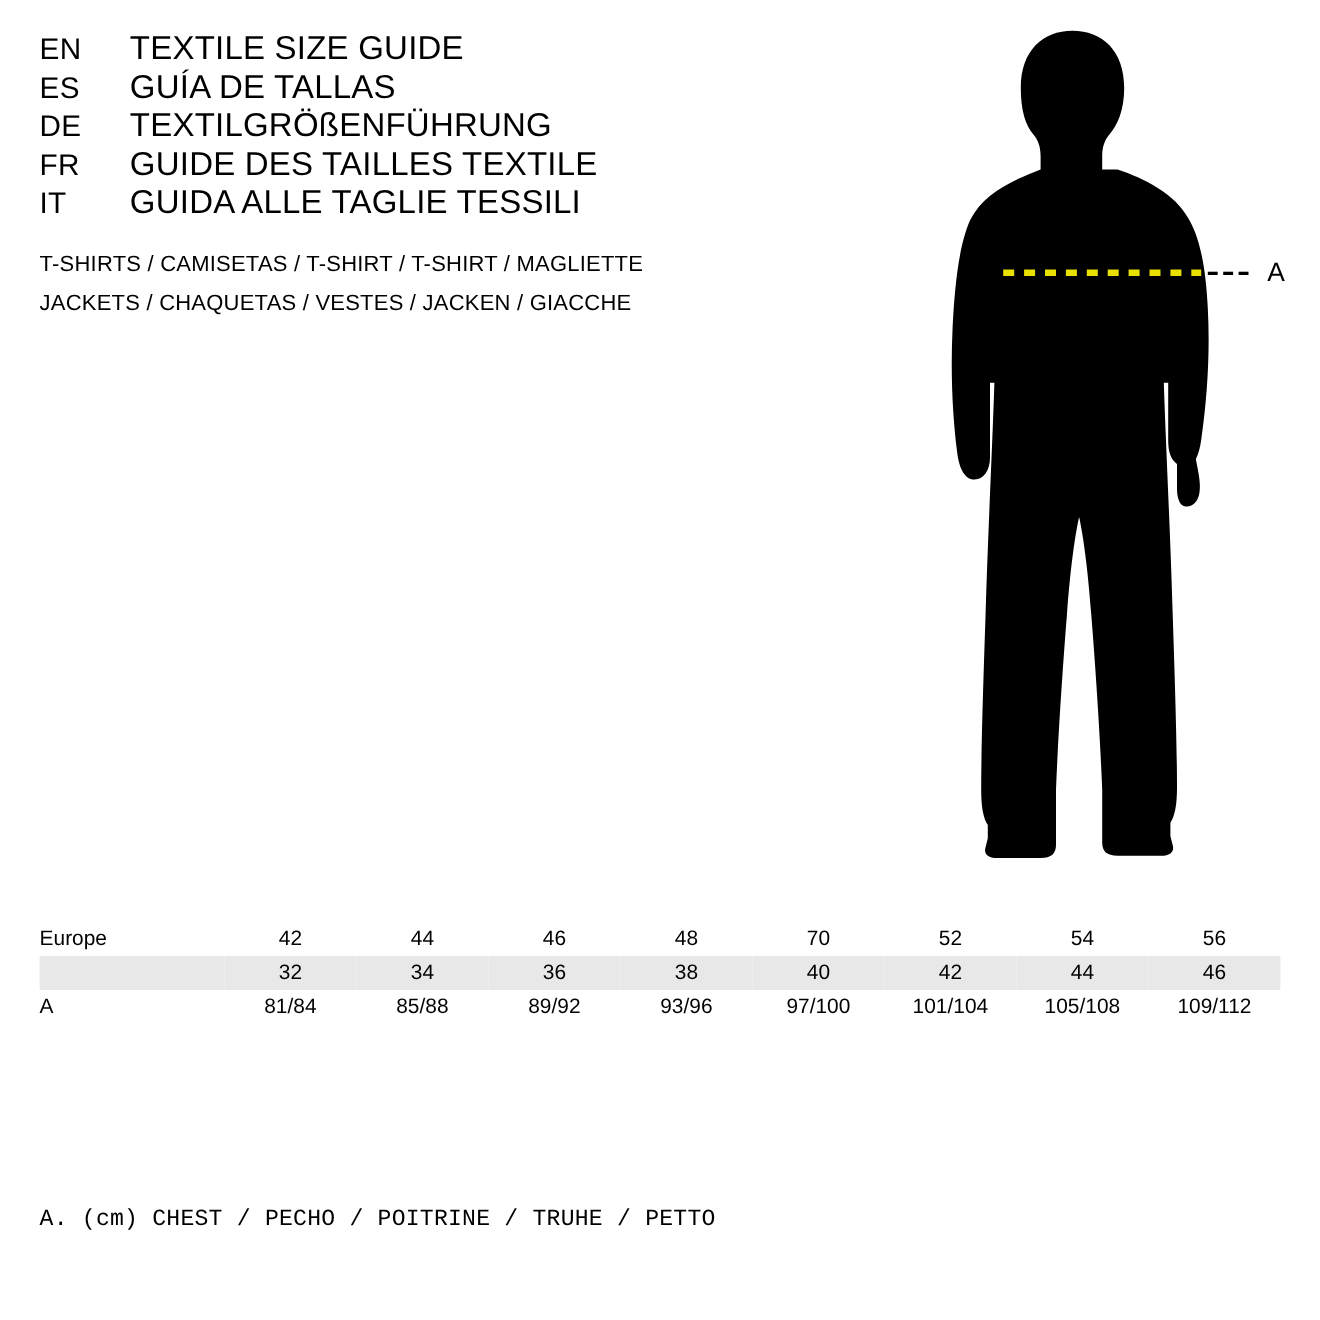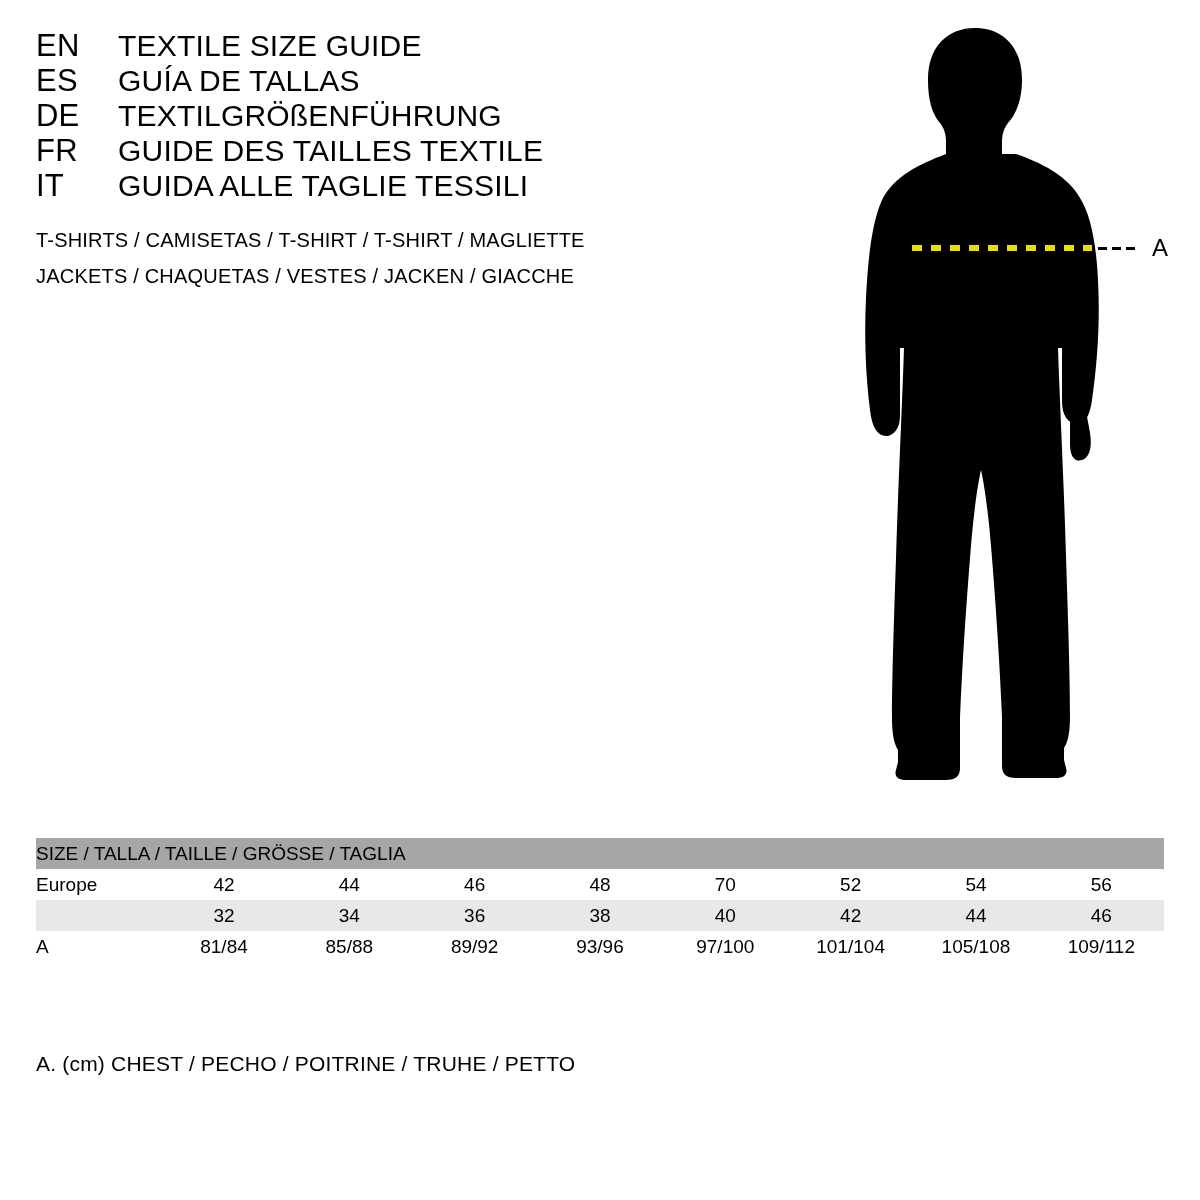--- a/index.html
+++ b/index.html
@@ -32,21 +32,21 @@
   .lang-row {
     display: flex;
     align-items: baseline;
     height: 35px;
     font-size: 25px;
     letter-spacing: 0.2px;
   }
   .lang-code {
     width: 82px;
     flex: 0 0 82px;
-    font-size: 31px;
+    font-size: 27px;
   }
   .lang-text {
     font-size: 30px;
     white-space: nowrap;
   }
 
   
   .cat-block {
     position: absolute;
     left: 36px;
@@ -138,23 +138,24 @@
     text-align: left;
     width: 168px;
   }
   td.val-cell {
     text-align: center;
   }
 
   .footnote {
     position: absolute;
     left: 36px;
-    top: 1052px;
+    top: 1098px;
     font-size: 21px;
     letter-spacing: 0.2px;
+    font-family: Liberation Mono, monospace;
   }
 </style>
 </head>
 <body>
 
 <div class="page">
 
   <div class="lang-block">
     <div class="lang-row">
       <div class="lang-code">EN</div>
@@ -244,23 +245,20 @@
       <span></span>
         <span></span>
         <span></span>
     </div>
     <div class="callout-label">A</div>
   </div>
 
   <div class="table-section">
     <table class="size-table">
       <tbody>
-        <tr class="row-head">
-          <td colspan="9">SIZE / TALLA / TAILLE / GRÖSSE / TAGLIA</td>
-        </tr>
         <tr class="row-white">
           <td class="label-cell">Europe</td>
           <td class="val-cell">42</td>
           <td class="val-cell">44</td>
           <td class="val-cell">46</td>
           <td class="val-cell">48</td>
           <td class="val-cell">70</td>
           <td class="val-cell">52</td>
           <td class="val-cell">54</td>
           <td class="val-cell">56</td>

